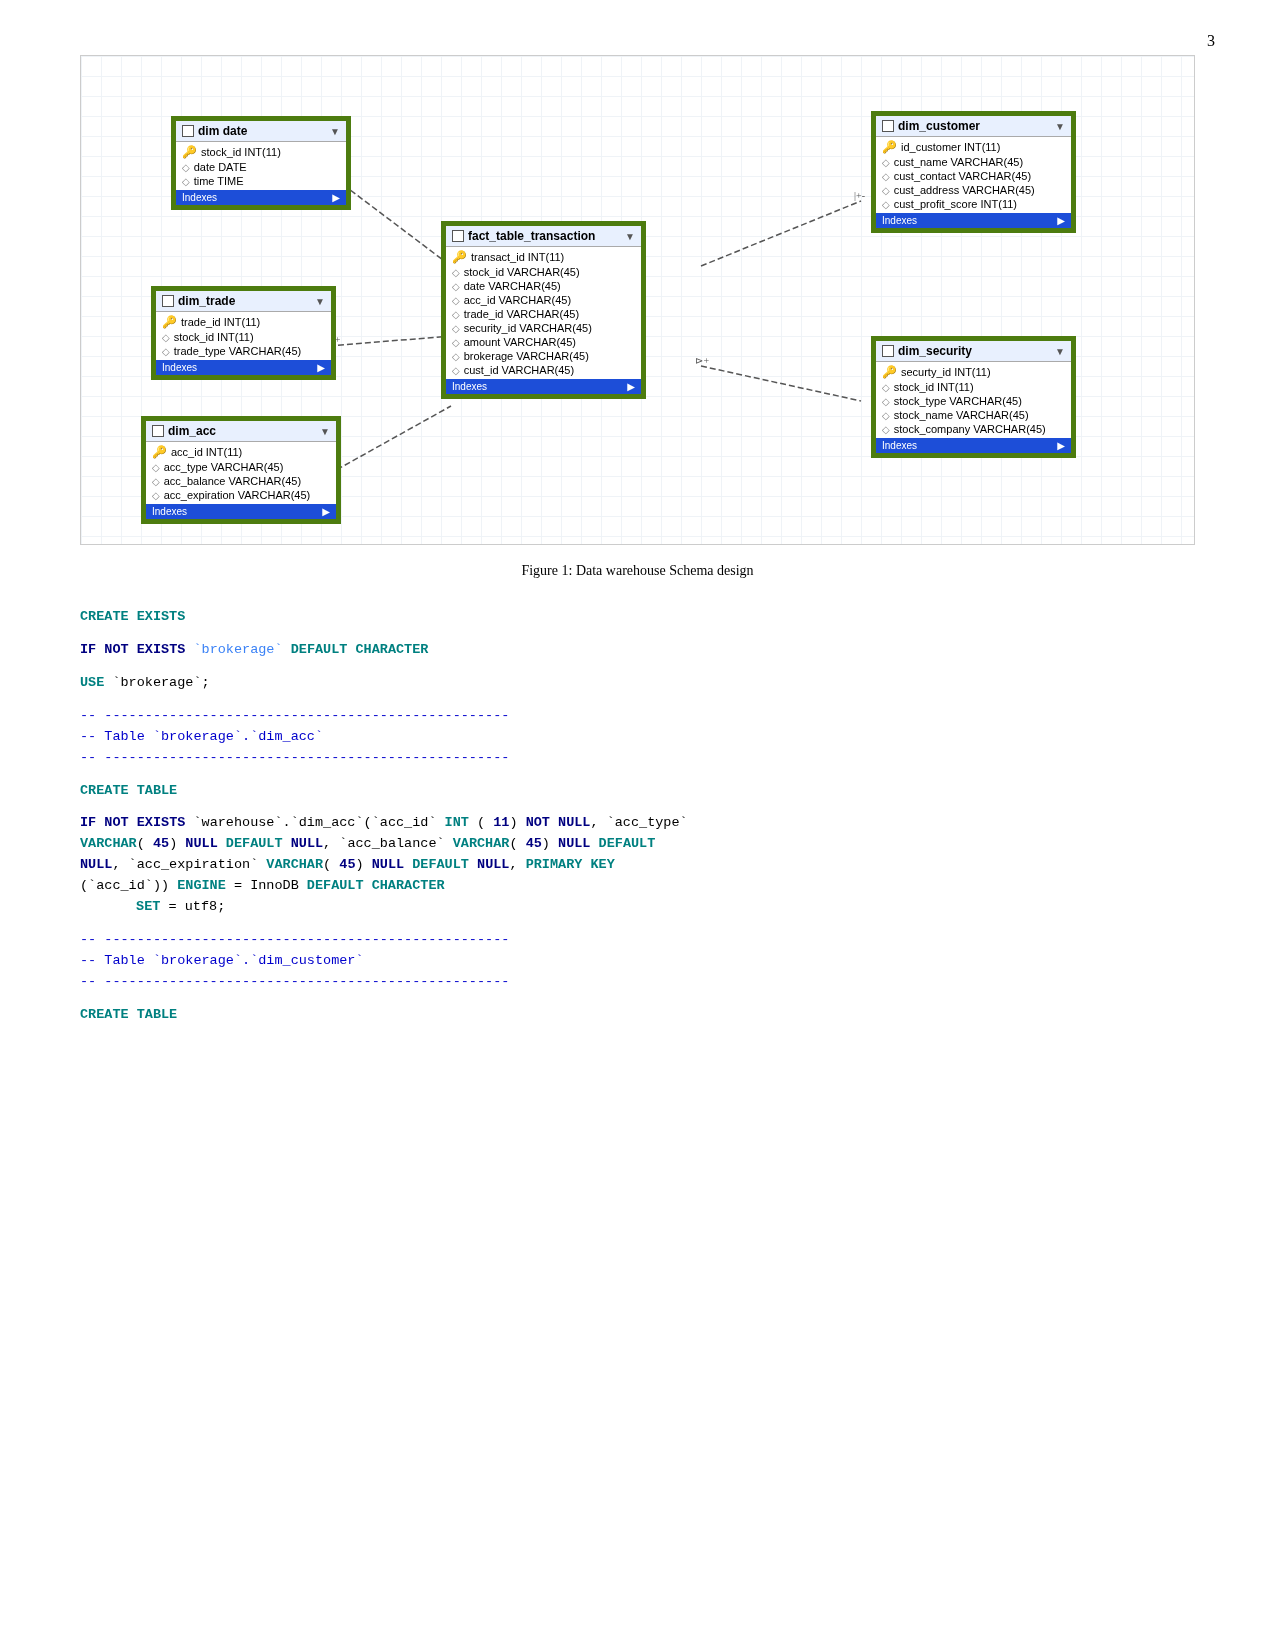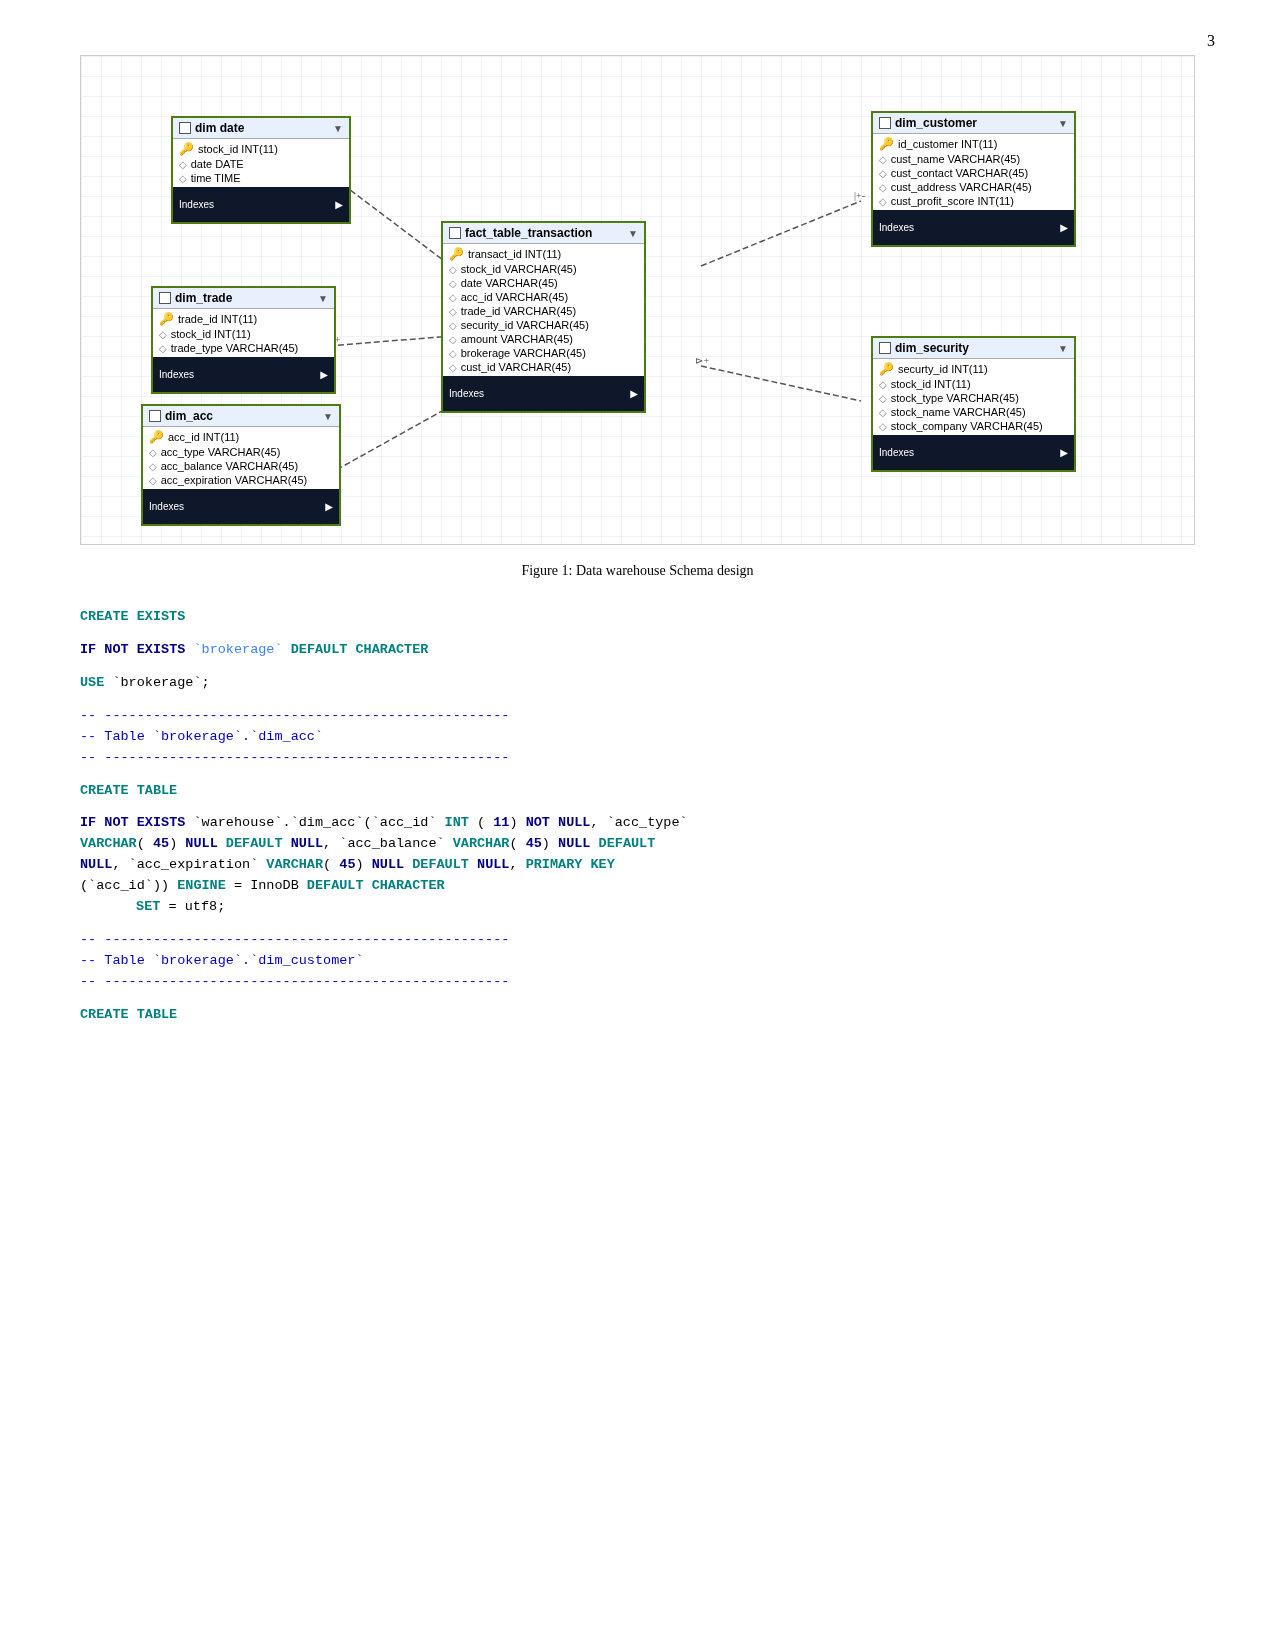--- a/index.html
+++ b/index.html
@@ -46,21 +46,21 @@
         linear-gradient(to right, #e0e8f0 1px, transparent 1px),
         linear-gradient(to bottom, #e0e8f0 1px, transparent 1px);
       background-size: 20px 20px;
       opacity: 0.5;
     }
 
     
     .db-table {
       position: absolute;
       background: #fff;
-      border: 2px solid #4d7c0f;
+      border: 5px solid #4d7c0f;
       font-family: Arial, sans-serif;
       font-size: 11px;
       min-width: 165px;
       z-index: 2;
     }
     .db-table-header {
       background: #e8f0fe;
       border-bottom: 1px solid #aaa;
       padding: 3px 6px;
       display: flex;
@@ -93,24 +93,24 @@
     }
     .field-pk {
       color: #e6a800;
       font-size: 12px;
     }
     .field-fk {
       color: #888;
       font-size: 10px;
     }
     .db-table-indexes {
-      background: #0f172a;
+      background: #1d4ed8;
       color: #fff;
       font-size: 10px;
-      padding: 12px 6px;
+      padding: 2px 6px;
       display: flex;
       align-items: center;
       justify-content: space-between;
     }
     .db-table-indexes .idx-arrow {
       color: #fff;
       font-size: 10px;
     }
 
     
@@ -212,21 +212,21 @@
         <span class="tbl-arrow">▼</span>
       </div>
       <div class="db-table-body">
         <div class="db-field"><span class="field-pk">🔑</span> trade_id INT(11)</div>
         <div class="db-field"><span class="field-fk">◇</span> stock_id INT(11)</div>
         <div class="db-field"><span class="field-fk">◇</span> trade_type VARCHAR(45)</div>
       </div>
       <div class="db-table-indexes">Indexes <span class="idx-arrow">▶</span></div>
     </div>
 
-    <div class="db-table" style="left:60px; top:348px; min-width:200px;">
+    <div class="db-table" style="left:60px; top:360px; min-width:200px;">
       <div class="db-table-header">
         <span class="tbl-icon"></span>
         <span>dim_acc</span>
         <span class="tbl-arrow">▼</span>
       </div>
       <div class="db-table-body">
         <div class="db-field"><span class="field-pk">🔑</span> acc_id INT(11)</div>
         <div class="db-field"><span class="field-fk">◇</span> acc_type VARCHAR(45)</div>
         <div class="db-field"><span class="field-fk">◇</span> acc_balance VARCHAR(45)</div>
         <div class="db-field"><span class="field-fk">◇</span> acc_expiration VARCHAR(45)</div>

